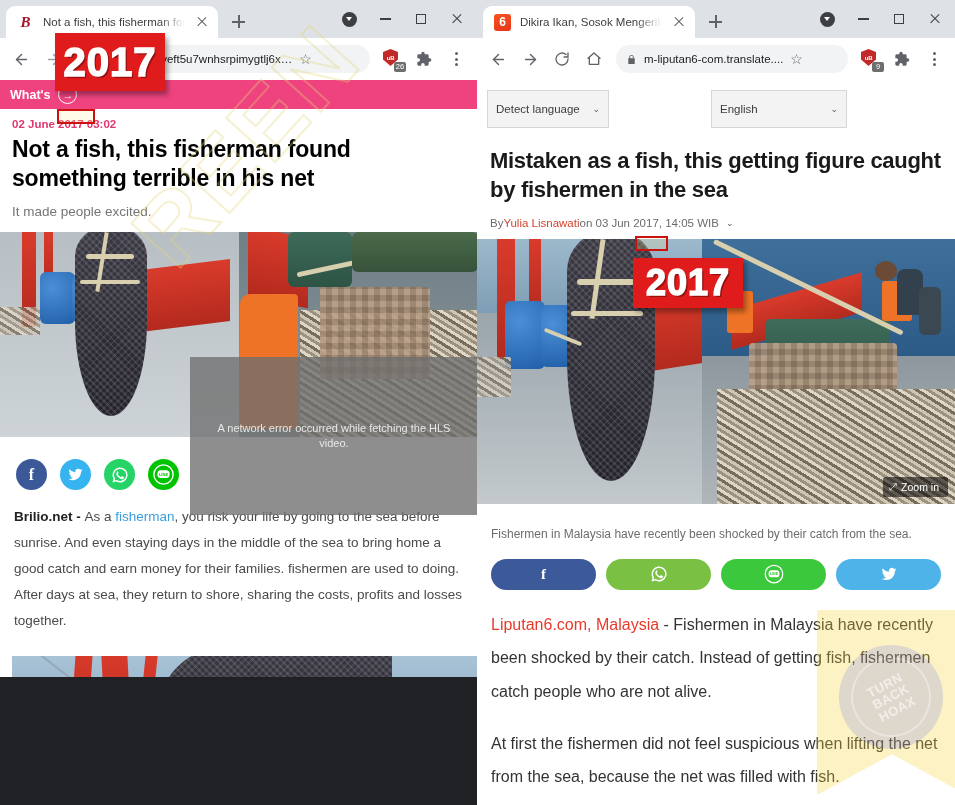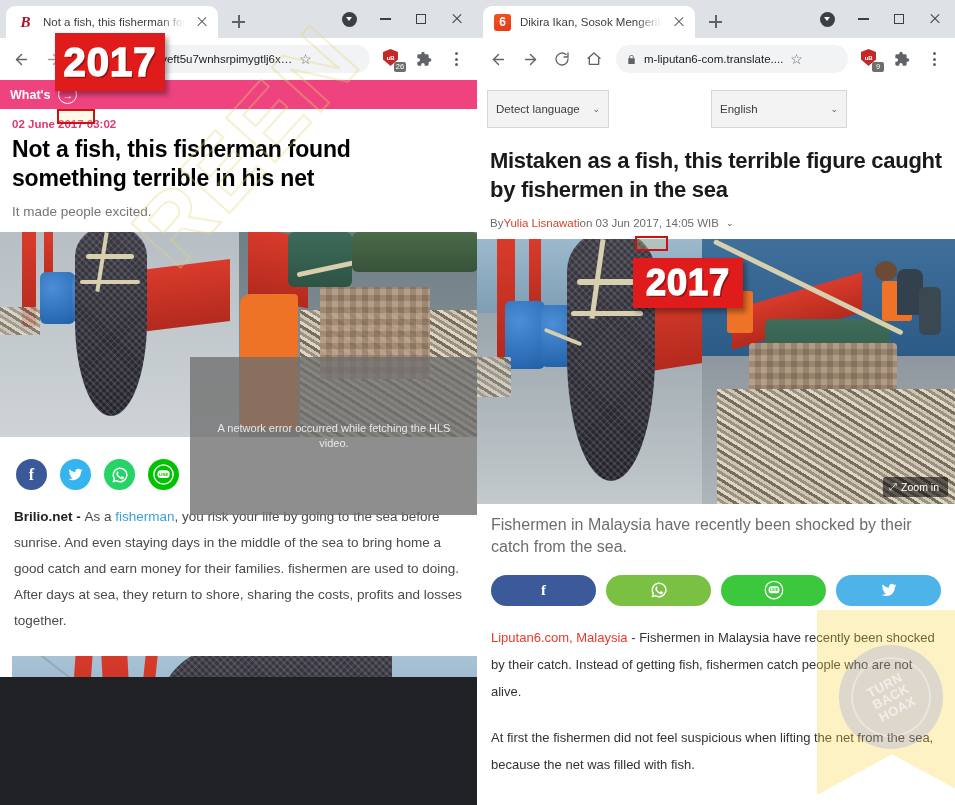--- a/index.html
+++ b/index.html
@@ -126,29 +126,29 @@
               display: flex; align-items: center; justify-content: space-between;
               padding: 0 8px; font-size: 11.5px; color: #3c3c3c; }
   .lang-sel.a { width: 122px; }
   .lang-sel.b { width: 136px; margin-left: 102px; }
   .caret { font-size: 9px; color: #5a5a5a; }
   .r-h1 { font-size: 22px; line-height: 1.34; font-weight: bold; color: #1a1a1a;
           padding: 10px 13px 0; letter-spacing: -0.3px; }
   .r-by { font-size: 11.5px; color: #6b6b6b; padding: 12px 13px 10px; display: flex;
           align-items: center; gap: 0; flex-wrap: wrap; }
   .r-author { color: #d1442f; }
-  .r-cap { font-size: 16px; color: #6d6d6d; padding: 10px 14px 14px; line-height: 1.4; }
+  .r-cap { font-size: 12px; color: #6d6d6d; padding: 10px 14px 14px; line-height: 1.4; margin-top: 12px; }
   .r-share { display: flex; gap: 10px; padding: 2px 14px 18px; }
   .rbtn { flex: 1; height: 31px; border-radius: 16px; display: flex; align-items: center;
           justify-content: center; color: #fff; font-size: 15px; font-weight: bold; }
   .rbtn.fb { background: #3c5a9a; font-family: "Liberation Serif", serif; }
   .rbtn.wa { background: #7ac143; }
   .rbtn.li { background: #3cc83c; }
   .rbtn.tw { background: #4eb3e8; }
-  .r-body { font-size: 13px; line-height: 2.1; color: #333; padding: 0 14px; }
+  .r-body { font-size: 16px; line-height: 2.1; color: #333; padding: 0 14px; }
   .r-src { color: #e8392b; }
   .zoomin { position: absolute; right: 7px; bottom: 7px; background: rgba(0,0,0,0.55);
             color: #fff; font-size: 10.5px; padding: 4px 9px 4px 6px; border-radius: 2px;
             display: flex; align-items: center; gap: 5px; }
   .zoomglyph { font-size: 10px; letter-spacing: -1px; }
 
   
   .stamp2017 {
     position: absolute; background: #e01b1b; color: #fff;
     font-family: "Liberation Sans", sans-serif; font-weight: bold;
@@ -463,21 +463,21 @@
         <div class="lang-sel a">
           <span>Detect language</span>
           <span class="caret">⌄</span>
         </div>
         <div class="lang-sel b">
           <span>English</span>
           <span class="caret">⌄</span>
         </div>
       </div>
 
-      <div class="r-h1">Mistaken as a fish, this terrible figure caught by fishermen in the sea</div>
+      <div class="r-h1">Mistaken as a fish, this getting figure caught by fishermen in the sea</div>
 
       <div class="r-by">
         <span>By </span>
           <span class="r-author">Yulia Lisnawati</span>
           <span> on 03 Jun 2017, 14:05 WIB</span>
           <span style="margin-left:7px" class="caret">⌄</span>
       </div>
 
       <div class="photo" style="height:265px">
         <div class="ph">

